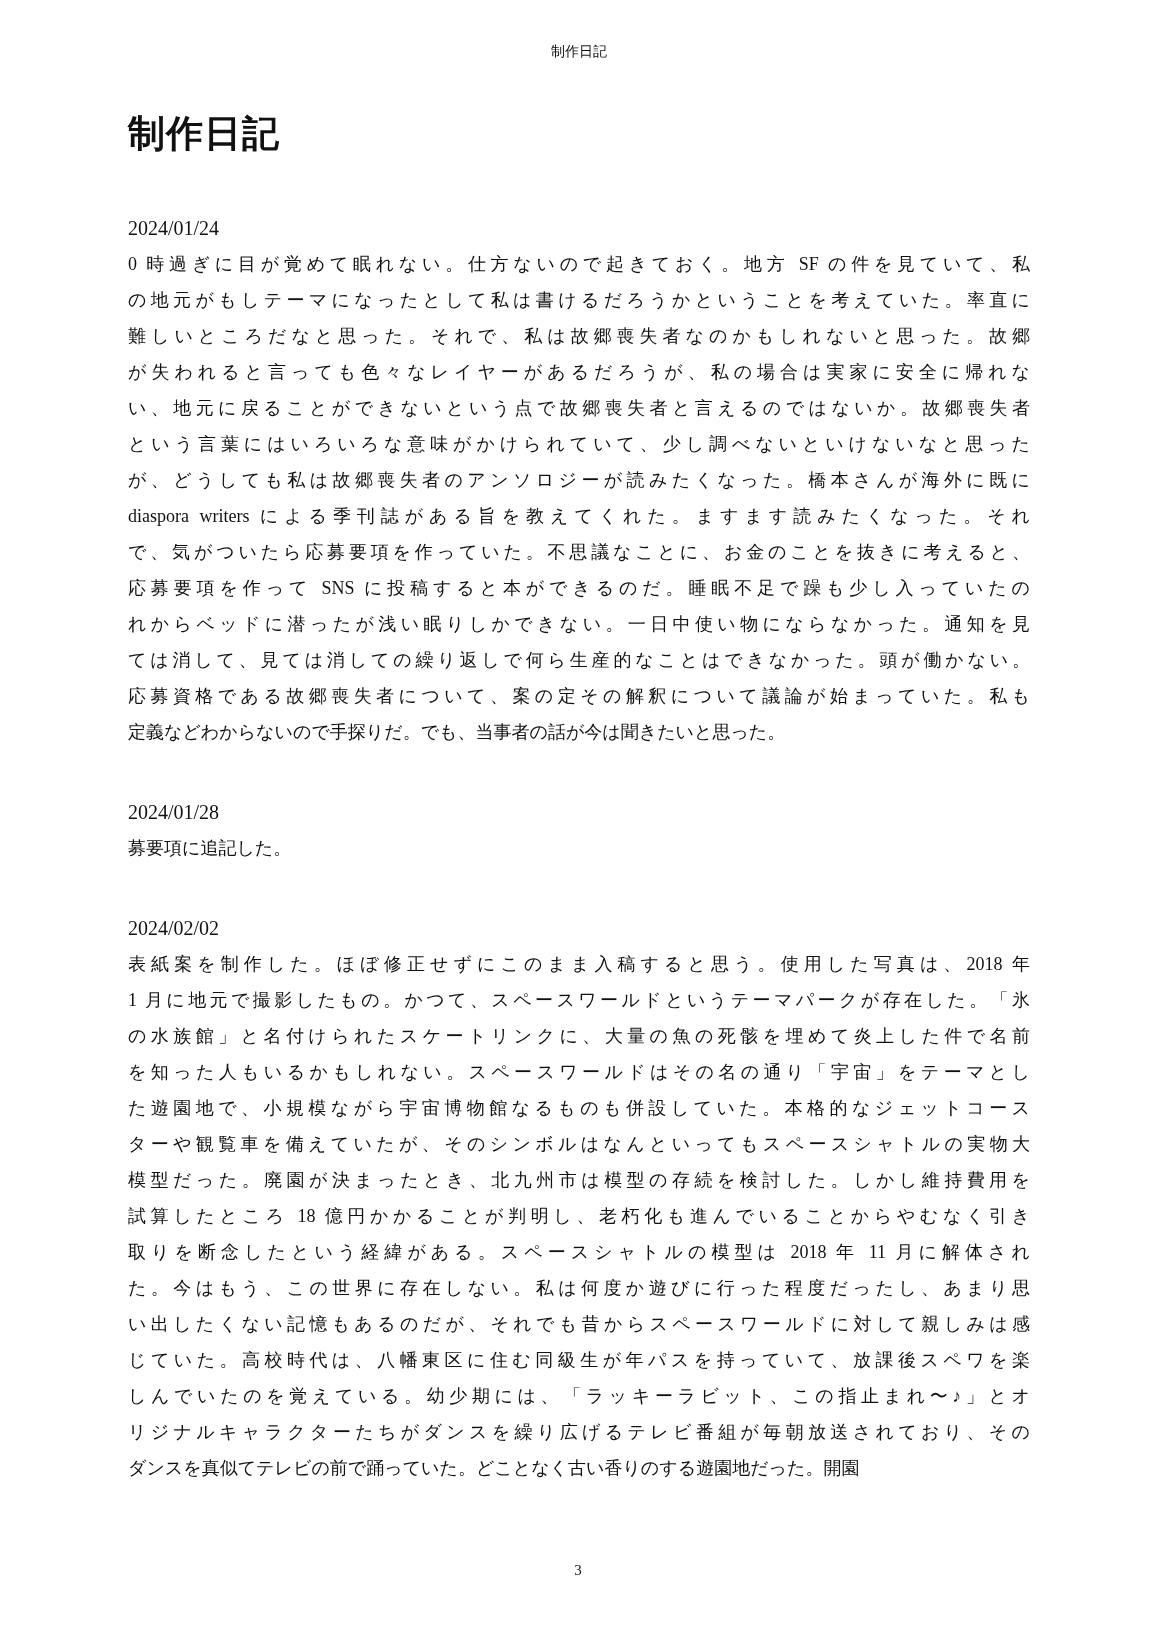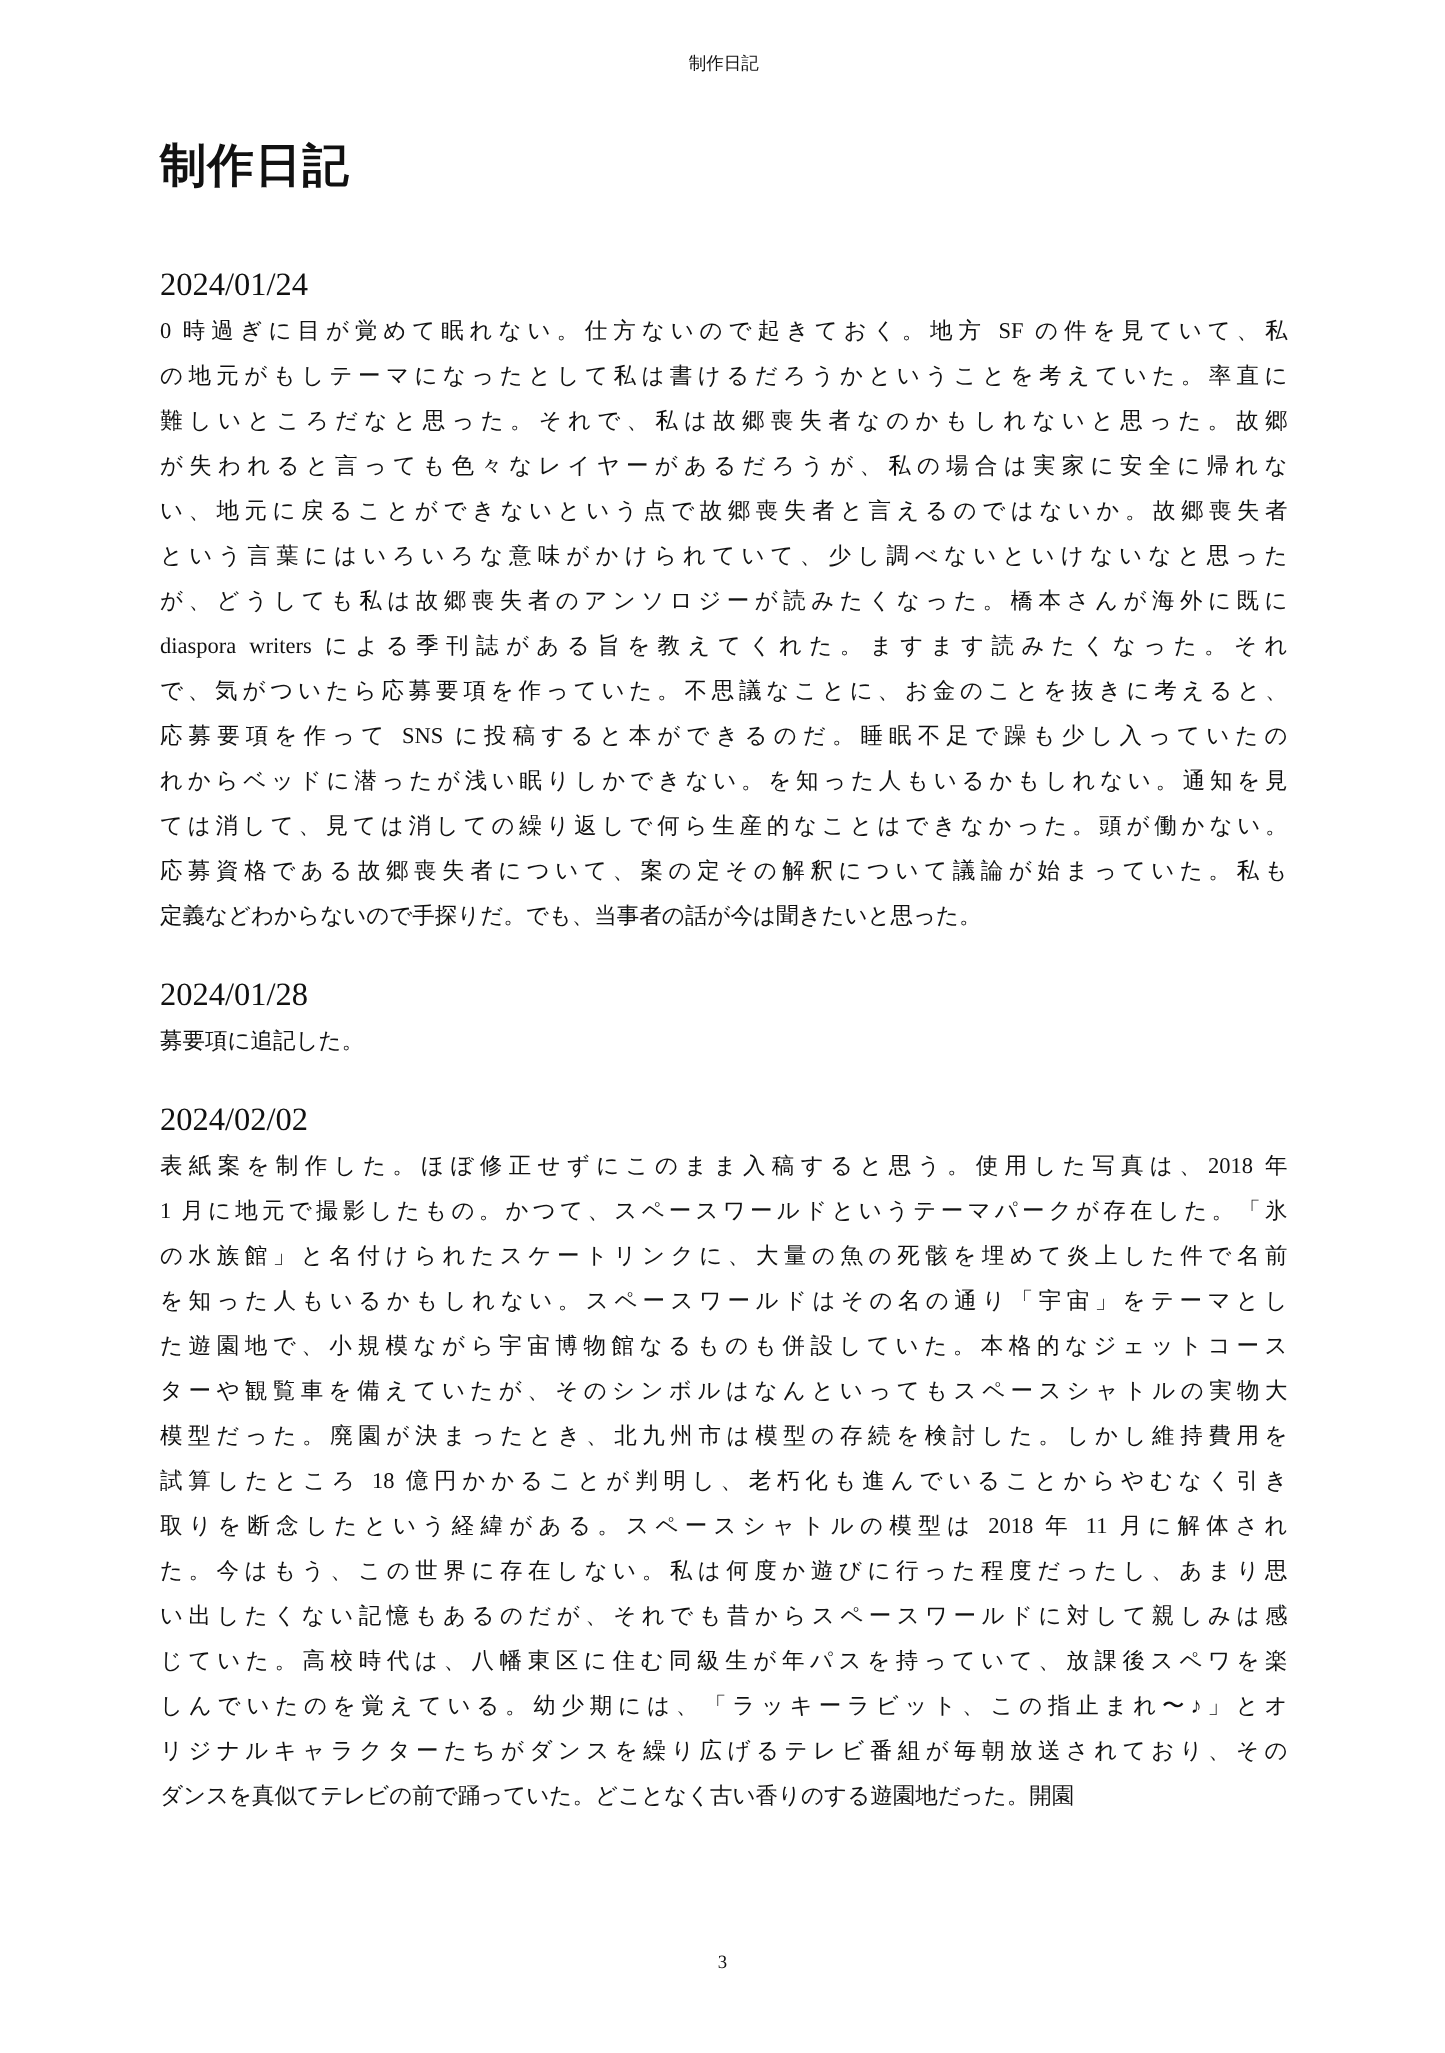--- a/index.html
+++ b/index.html
@@ -31,27 +31,27 @@
     margin-top: 50px;
     font-size: 37px;
     line-height: 44px;
     font-weight: bold;
     letter-spacing: 1px;
   }
   .entries {
     margin-top: 54px;
   }
   .entry {
-    margin-top: 28px;
+    margin-top: 44px;
   }
   .entry:first-child {
     margin-top: 0;
   }
   .entry-date {
-    font-size: 26px;
+    font-size: 20px;
     line-height: 36px;
   }
   .line {
     font-size: 18px;
     line-height: 36px;
     text-align: justify;
     text-align-last: justify;
     white-space: normal;
   }
   .line.last {
@@ -81,21 +81,21 @@
         <div class="line">0 時過ぎに目が覚めて眠れない。仕方ないので起きておく。地方 SF の件を見ていて、私</div>
         <div class="line">の地元がもしテーマになったとして私は書けるだろうかということを考えていた。率直に</div>
         <div class="line">難しいところだなと思った。それで、私は故郷喪失者なのかもしれないと思った。故郷</div>
         <div class="line">が失われると言っても色々なレイヤーがあるだろうが、私の場合は実家に安全に帰れな</div>
         <div class="line">い、地元に戻ることができないという点で故郷喪失者と言えるのではないか。故郷喪失者</div>
         <div class="line">という言葉にはいろいろな意味がかけられていて、少し調べないといけないなと思った</div>
         <div class="line">が、どうしても私は故郷喪失者のアンソロジーが読みたくなった。橋本さんが海外に既に</div>
         <div class="line">diaspora writers による季刊誌がある旨を教えてくれた。ますます読みたくなった。それ</div>
         <div class="line">で、気がついたら応募要項を作っていた。不思議なことに、お金のことを抜きに考えると、</div>
         <div class="line">応募要項を作って SNS に投稿すると本ができるのだ。睡眠不足で躁も少し入っていたの</div>
-        <div class="line">れからベッドに潜ったが浅い眠りしかできない。を知った人もいるかもしれない。通知を見</div>
+        <div class="line">れからベッドに潜ったが浅い眠りしかできない。一日中使い物にならなかった。通知を見</div>
         <div class="line">ては消して、見ては消しての繰り返しで何ら生産的なことはできなかった。頭が働かない。</div>
         <div class="line">応募資格である故郷喪失者について、案の定その解釈について議論が始まっていた。私も</div>
         <div class="line last">定義などわからないので手探りだ。でも、当事者の話が今は聞きたいと思った。</div>
       </section>
       <section class="entry">
         <div class="entry-date">2024/01/28</div>
         <div class="line last">募要項に追記した。</div>
       </section>
       <section class="entry">
         <div class="entry-date">2024/02/02</div>

